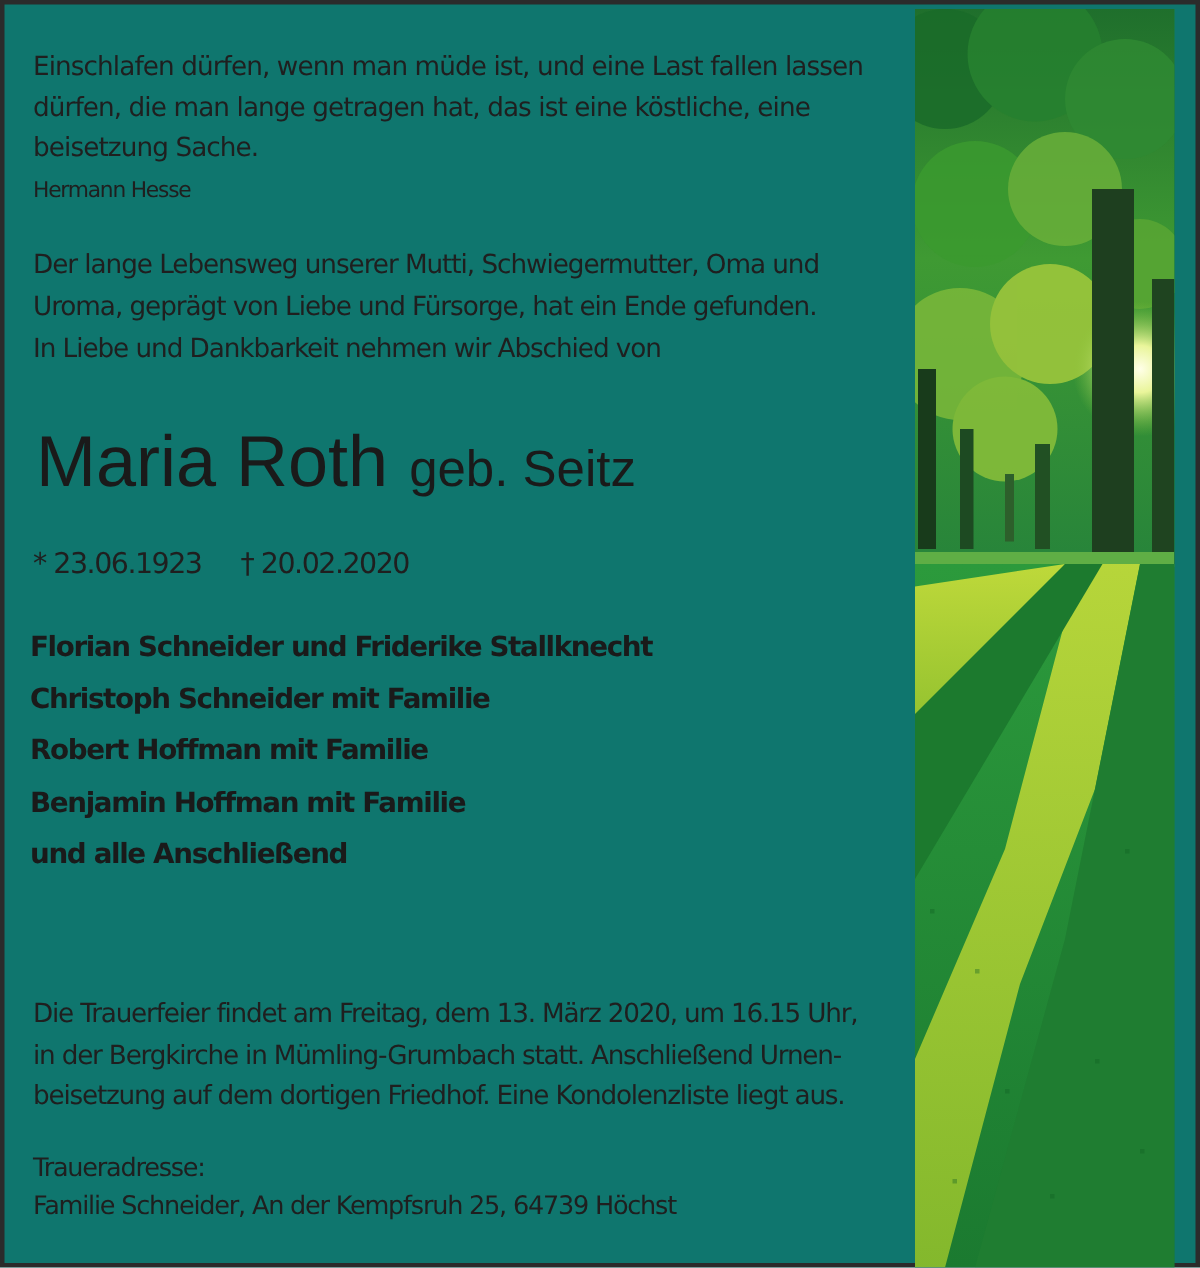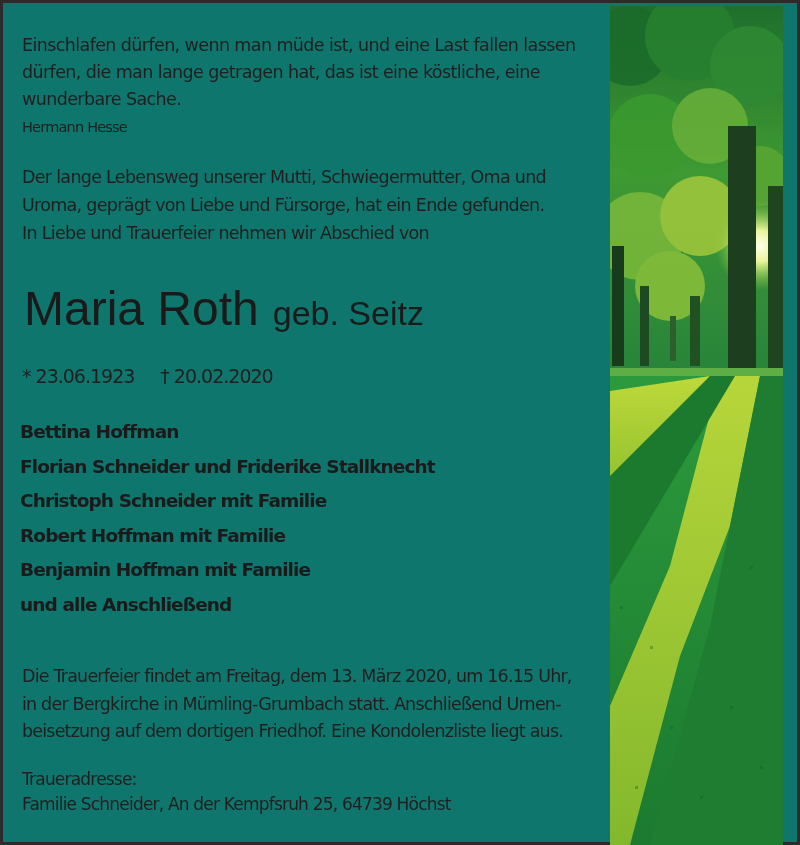--- a/index.html
+++ b/index.html
@@ -45,40 +45,39 @@
 </head>
 <body>
 
 <div class="frame">
 
   <div class="text-col">
 
     <div class="quote">
       <p>Einschlafen dürfen, wenn man müde ist, und eine Last fallen lassen</p>
       <p>dürfen, die man lange getragen hat, das ist eine köstliche, eine</p>
-      <p>wunderbare Sache.</p>
+      <p>beisetzung Sache.</p>
     </div>
     <div class="author">Hermann Hesse</div>
 
     <div class="intro">
       <p>Der lange Lebensweg unserer Mutti, Schwiegermutter, Oma und</p>
       <p>Uroma, geprägt von Liebe und Fürsorge, hat ein Ende gefunden.</p>
-      <p>In Liebe und Trauerfeier nehmen wir Abschied von</p>
+      <p>In Liebe und Dankbarkeit nehmen wir Abschied von</p>
     </div>
 
     <div class="name-line">
       <span class="name">Maria Roth</span><span class="maiden">geb. Seitz</span>
     </div>
 
     <div class="dates">
       <span>* 23.06.1923</span><span>† 20.02.2020</span>
     </div>
 
     <div class="mourners">
-      <div>Bettina Hoffman</div>
       <div>Florian Schneider und Friderike Stallknecht</div>
       <div>Christoph Schneider mit Familie</div>
       <div>Robert Hoffman mit Familie</div>
       <div>Benjamin Hoffman mit Familie</div>
       <div>und alle Anschließend</div>
     </div>
 
     <div class="service">
       <p>Die Trauerfeier findet am Freitag, dem 13. März 2020, um 16.15 Uhr,</p>
       <p>in der Bergkirche in Mümling-Grumbach statt. Anschließend Urnen-</p>

